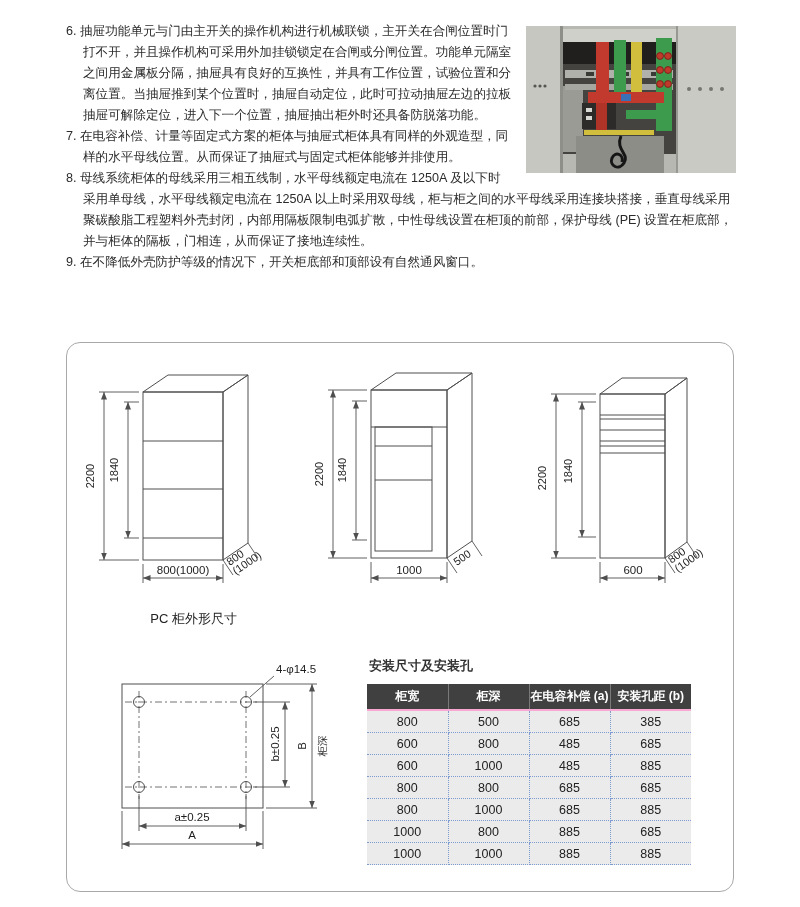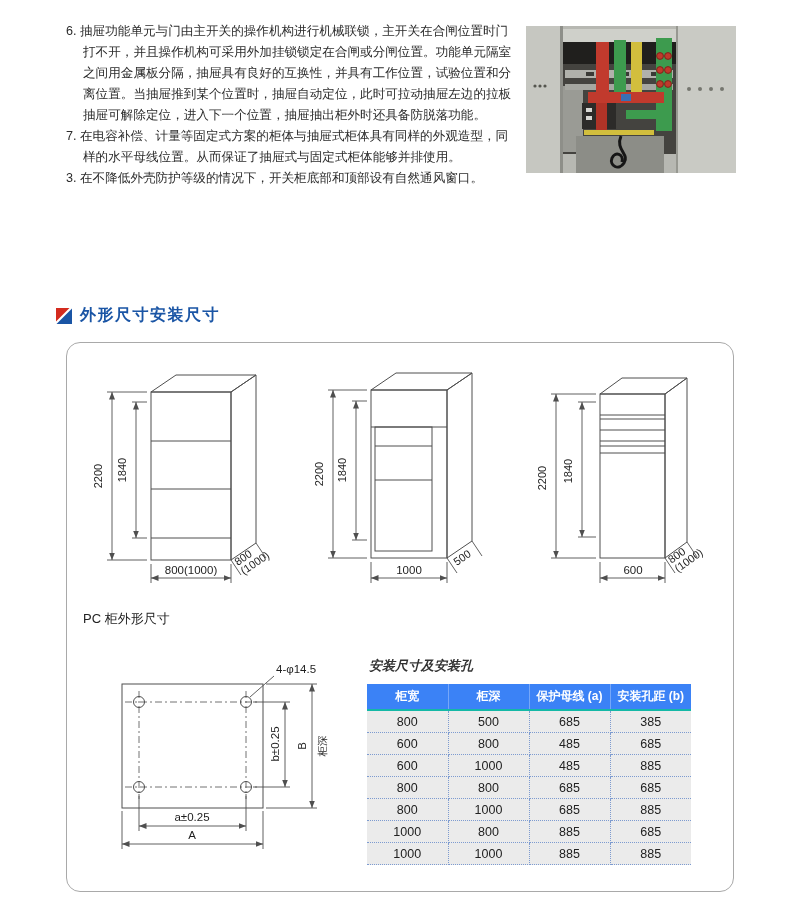--- a/index.html
+++ b/index.html
@@ -10,29 +10,29 @@
          line-height:21px;color:#2b2b2b;}
   .note{margin:0;padding-left:17px;text-indent:-17px;}
   .photo{float:right;width:210px;height:147px;margin:5px 0 10px 13px;}
   
   .sec-head{position:absolute;left:56px;top:305px;display:flex;align-items:center;gap:8px;}
   .sec-title{font-size:16px;font-weight:bold;color:#1a55a5;letter-spacing:1.5px;}
   
   .panel{position:absolute;left:66px;top:342px;width:666px;height:548px;
          border:1px solid #a9a9a9;border-radius:14px;background:#fff;}
   .fig{position:absolute;top:22px;width:220px;}
-  .fig .cap{font-size:13px;color:#222;text-align:left;margin-top:3px;white-space:nowrap;}
-  .fig1{left:16px}.fig2{left:242px}.fig3{left:460px}
+  .fig .cap{font-size:13px;color:#222;text-align:right;margin-top:3px;white-space:nowrap;}
+  .fig1{left:8px}.fig2{left:242px}.fig3{left:460px}
   .fig1 .cap{padding-right:58px}.fig2 .cap{padding-right:52px}.fig3 .cap{padding-left:14px}
   .mount{position:absolute;left:18px;top:308px;}
   .tblwrap{position:absolute;left:300px;top:314px;width:330px;}
-  .tbl-title{font-size:13px;font-weight:bold;color:#333;margin:0 0 9px 2px;font-style:italic;}
+  .tbl-title{font-size:13px;font-weight:bold;color:#333;margin:0 0 9px 2px;}
   table{border-collapse:collapse;width:324px;table-layout:fixed;}
-  th{background:#3b82f6;color:#fff;font-size:12px;font-weight:bold;height:23px;
-     border-right:1px solid rgba(255,255,255,.3);border-bottom:2px solid #14b8a6;}
+  th{background:#404040;color:#fff;font-size:12px;font-weight:bold;height:23px;
+     border-right:1px solid rgba(255,255,255,.3);border-bottom:2px solid #f9a8d4;}
   th:last-child{border-right:none;}
   td{background:#ebebeb;font-size:12.5px;color:#222;text-align:center;height:19px;
      border-right:1px dotted #7d9bd0;border-bottom:1px dotted #7d9bd0;}
   td:last-child{border-right:none;}
   
   svg .ln{stroke:#4f4f4f;fill:none;stroke-width:1;}
   svg .dl{stroke:#4f4f4f;fill:none;stroke-width:0.9;}
   svg .dash{stroke:#4f4f4f;fill:none;stroke-width:0.8;stroke-dasharray:7 3 2 3;}
   svg text{font-family:"Liberation Sans",sans-serif;fill:#1e1e1e;}
   svg .dim{font-size:11px;}
@@ -90,30 +90,24 @@
       <rect x="60" y="82" width="6" height="4" fill="#d8d8d4"></rect>
         <rect x="60" y="90" width="6" height="4" fill="#d8d8d4"></rect>
       <rect x="70" y="77" width="11" height="28" fill="#b03327"></rect>
       <rect x="100" y="84" width="46" height="9" fill="#3d9b4e"></rect>
       <rect x="58" y="104" width="70" height="5" fill="#d2be3d"></rect>
       <rect x="50" y="110" width="88" height="37" fill="#8c8d87"></rect>
       <path d="M95,110 c-6,14 9,18 3,27 c-5,8 -15,3 -12,-5 c3,-7 12,-4 10,4" stroke="#161616" stroke-width="3" fill="none"></path>
     </svg>
     <p class="note">6. 抽屉功能单元与门由主开关的操作机构进行机械联锁，主开关在合闸位置时门打不开，并且操作机构可采用外加挂锁锁定在合闸或分闸位置。功能单元隔室之间用金属板分隔，抽屉具有良好的互换性，并具有工作位置，试验位置和分离位置。当抽屉推到某个位置时，抽屉自动定位，此时可拉动抽屉左边的拉板抽屉可解除定位，进入下一个位置，抽屉抽出柜外时还具备防脱落功能。</p>
     <p class="note">7. 在电容补偿、计量等固定式方案的柜体与抽屉式柜体具有同样的外观造型，同样的水平母线位置。从而保证了抽屉式与固定式柜体能够并排使用。</p>
-    <p class="note">3. 在不降低外壳防护等级的情况下，开关柜底部和顶部设有自然通风窗口。</p>
+    <p class="note">8. 母线系统柜体的母线采用三相五线制，水平母线额定电流在 1250A 及以下时采用单母线，水平母线额定电流在 1250A 以上时采用双母线，柜与柜之间的水平母线采用连接块搭接，垂直母线采用聚碳酸脂工程塑料外壳封闭，内部用隔板限制电弧扩散，中性母线设置在柜顶的前部，保护母线 (PE) 设置在柜底部，并与柜体的隔板，门相连，从而保证了接地连续性。</p>
+    <p class="note">9. 在不降低外壳防护等级的情况下，开关柜底部和顶部设有自然通风窗口。</p>
   </div>
 
-  <div class="sec-head">
-    <svg width="16" height="16" viewBox="0 0 16 16">
-      <polygon points="16,0.5 16,16 0.5,16" fill="#1a55a5"></polygon>
-      <polygon points="0,0 13.5,0 0,13.5" fill="#d42b1e"></polygon>
-    </svg>
-    <span class="sec-title">外形尺寸安装尺寸</span>
-  </div>
 
   <div class="panel">
 
     <div class="fig fig1">
       <svg width="220" height="238" viewBox="0 0 220 238">
         <polygon class="ln" points="68,27 93,10 173,10 148,27"></polygon>
         <polygon class="ln" points="148,27 173,10 173,178 148,195"></polygon>
         <rect class="ln" x="68" y="27" width="80" height="168"></rect>
         <line class="ln" x1="68" y1="76" x2="148" y2="76"></line>
         <line class="ln" x1="68" y1="124" x2="148" y2="124"></line>
@@ -232,21 +226,21 @@
       <text transform="rotate(-90 241 95)" x="241" y="95" text-anchor="middle" font-size="10.5">柜深</text>
     </svg>
 
     <div class="tblwrap">
       <div class="tbl-title">安装尺寸及安装孔</div>
       <table>
         <thead>
           <tr>
             <th>柜宽</th>
             <th>柜深</th>
-            <th>保护母线 (a)</th>
+            <th>在电容补偿 (a)</th>
             <th>安装孔距 (b)</th>
           </tr>
         </thead>
         <tbody>
           <tr>
             <td>800</td>
               <td>500</td>
               <td>685</td>
               <td>385</td>
           </tr>

